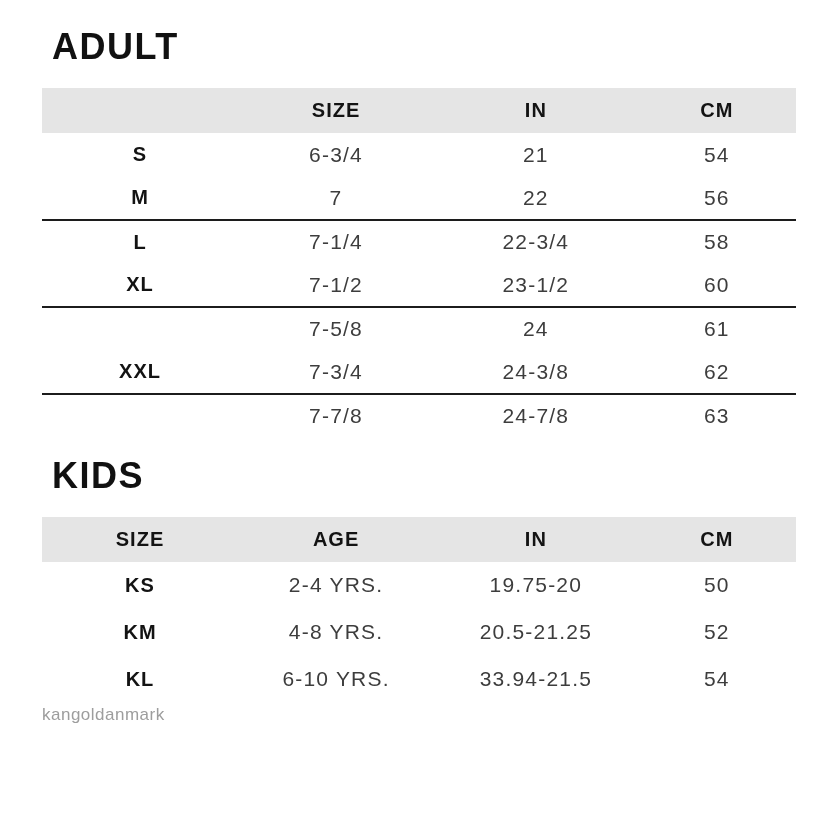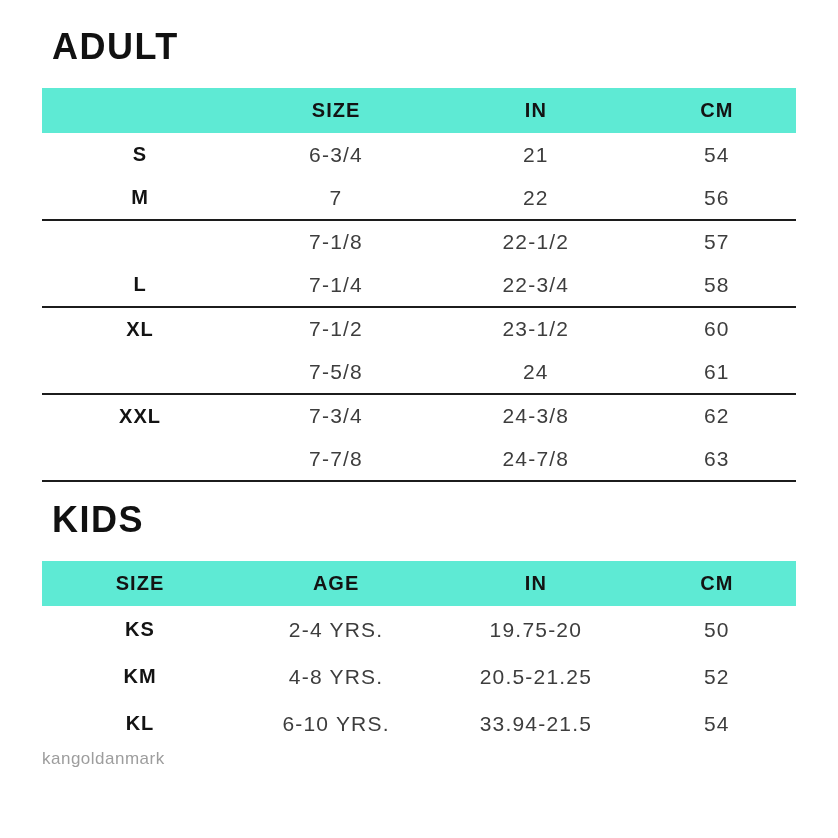--- a/index.html
+++ b/index.html
@@ -26,21 +26,21 @@
   table {
     width: 100%;
     border-collapse: collapse;
     table-layout: fixed;
   }
   col.c1 { width: 26%; }
   col.c2 { width: 26%; }
   col.c3 { width: 27%; }
   col.c4 { width: 21%; }
   thead tr {
-    background: #5eead4;
+    background: #e5e5e5;
     height: 45px;
   }
   th {
     font-size: 20px;
     font-weight: 700;
     letter-spacing: 1px;
     color: #131313;
     text-align: center;
     vertical-align: middle;
   }
@@ -97,26 +97,20 @@
         <td class="size-label">S</td>
         <td>6-3/4</td>
         <td>21</td>
         <td>54</td>
       </tr>
       <tr>
         <td class="size-label">M</td>
         <td>7</td>
         <td>22</td>
         <td>56</td>
-      </tr>
-      <tr>
-        <td class="size-label"></td>
-        <td>7-1/8</td>
-        <td>22-1/2</td>
-        <td>57</td>
       </tr>
       <tr>
         <td class="size-label">L</td>
         <td>7-1/4</td>
         <td>22-3/4</td>
         <td>58</td>
       </tr>
       <tr>
         <td class="size-label">XL</td>
         <td>7-1/2</td>

